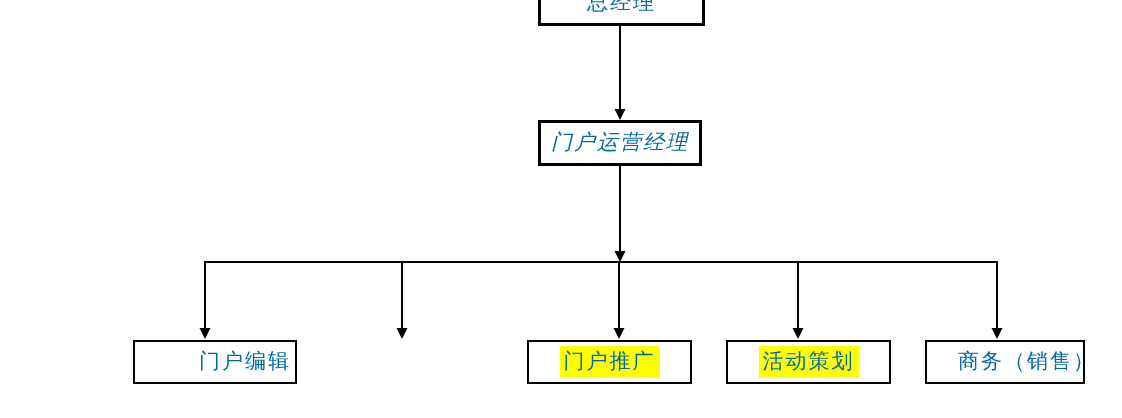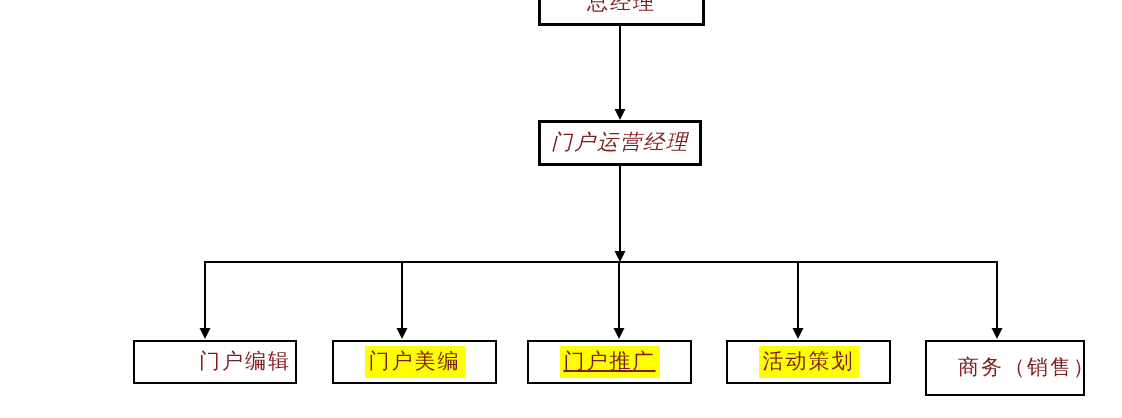--- a/index.html
+++ b/index.html
@@ -7,21 +7,21 @@
     padding: 0;
     background: #ffffff;
   }
   .canvas {
     position: relative;
     width: 1122px;
     height: 418px;
     background: #ffffff;
     overflow: hidden;
     font-family: "Liberation Serif", "DejaVu Serif", serif;
-    color: #7f1d1d;
+    color: #0369a1;
   }
   .connectors {
     position: absolute;
     left: 0;
     top: 0;
     width: 1122px;
     height: 418px;
   }
   .node {
     position: absolute;
@@ -46,23 +46,23 @@
   .node .label.hl {
     background: #ffff00;
   }
   
   .node.root    { left: 538px; top: -20px; width: 167px; height: 46px; }
   
   .node.manager { left: 538px; top: 120px; width: 164px; height: 46px; font-style: italic; }
   
   .node.c0 { left: 133px; top: 340px; width: 164px; height: 44px; justify-content: flex-end; }
   .node.c1 { left: 332px; top: 340px; width: 165px; height: 44px; }
-  .node.c2 { left: 527px; top: 340px; width: 165px; height: 44px; text-decoration: underline; }
+  .node.c2 { left: 527px; top: 340px; width: 165px; height: 44px; }
   .node.c3 { left: 726px; top: 340px; width: 165px; height: 44px; }
-  .node.c4 { left: 925px; top: 340px; width: 160px; height: 56px; padding-left: 44px; }
+  .node.c4 { left: 925px; top: 340px; width: 160px; height: 44px; padding-left: 44px; }
 </style>
 </head>
 <body>
 
 <div class="canvas">
 
   <svg class="connectors" viewBox="0 0 1122 418" xmlns="http://www.w3.org/2000/svg" aria-hidden="true">
 
     <line x1="620" y1="26" x2="620" y2="110" stroke="#000" stroke-width="2"></line>
     <polygon points="620,120 614.5,109 625.5,109" fill="#000"></polygon>
@@ -88,23 +88,20 @@
     <span class="label">总经理</span>
   </div>
 
   <div class="node manager heavy">
     <span class="label">门户运营经理</span>
   </div>
 
   <div class="node c0 child">
     <span class="label">门户编辑</span>
   </div>
-  <div class="node c1 child">
-    <span class="label hl">门户美编</span>
-  </div>
   <div class="node c2 child">
     <span class="label hl">门户推广</span>
   </div>
   <div class="node c3 child">
     <span class="label hl">活动策划</span>
   </div>
   <div class="node c4 child">
     <span class="label">商务（销售）</span>
   </div>
 

